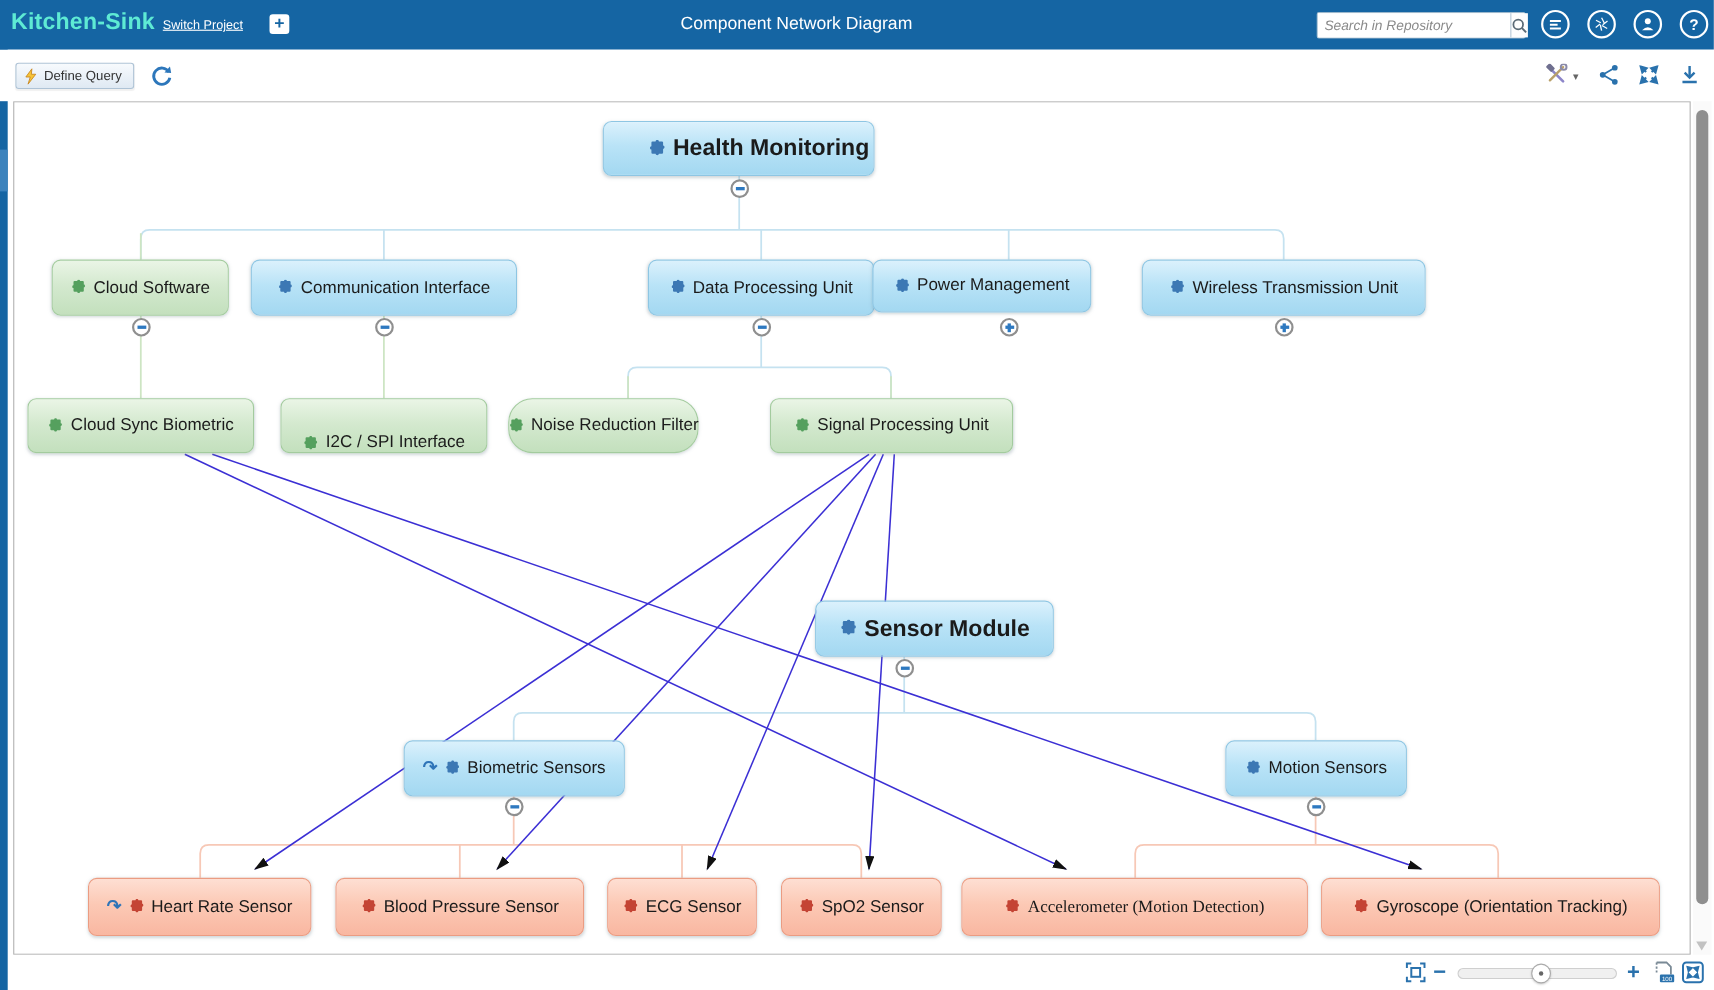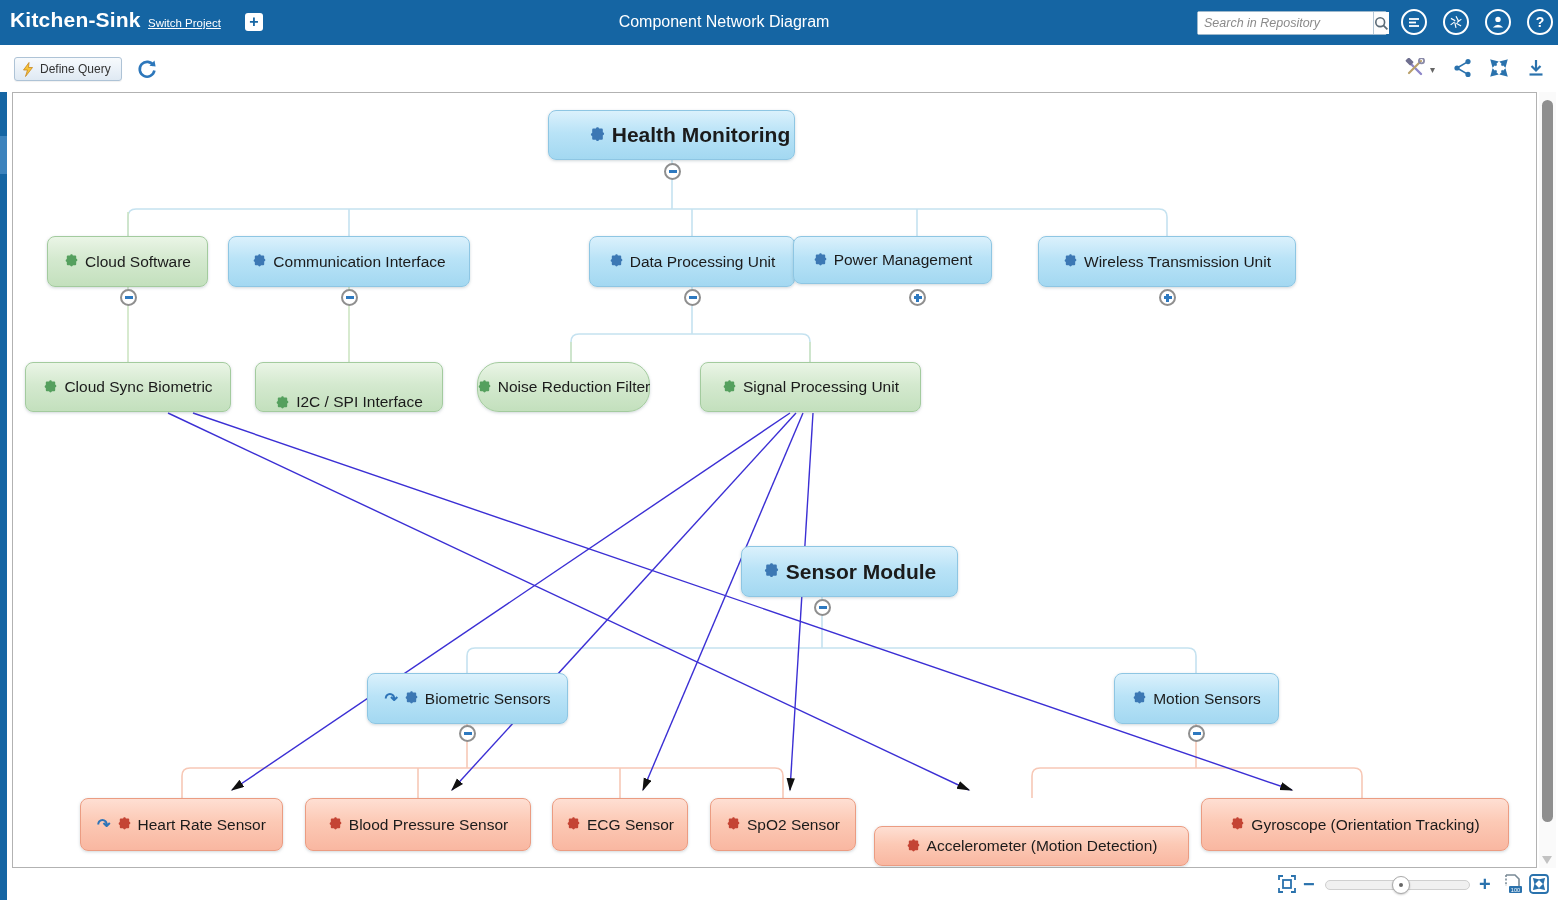--- a/index.html
+++ b/index.html
@@ -2,21 +2,21 @@
 <html><head>
 <meta charset="utf-8">
 <style>
   * { margin:0; padding:0; box-sizing:border-box; }
   html,body { width:1558px; height:900px; font-family:"Liberation Sans",sans-serif; background:#ffffff; overflow:hidden; }
 
   
   #header { position:absolute; left:0; top:0; width:1558px; height:45px; background:#1565a3; z-index:50; }
   #left-strip { position:absolute; left:0; top:0; width:7px; height:900px; background:#1565a3; z-index:40; }
   #left-tab { position:absolute; left:0; top:136px; width:7px; height:38px; background:#3c83bd; z-index:41; }
-  .project-name { position:absolute; left:10px; top:8px; color:#ffffff; font-size:21px; font-weight:bold; letter-spacing:0.2px; }
+  .project-name { position:absolute; left:10px; top:8px; color:#5eead4; font-size:21px; font-weight:bold; letter-spacing:0.2px; }
   .switch-link { position:absolute; left:148px; top:17px; color:#fff; font-size:11.5px; text-decoration:underline; cursor:pointer; }
   .add-btn { position:absolute; left:245px; top:13px; width:18px; height:18px; background:#fff; border-radius:3px; color:#1565a3; font-size:16px; font-weight:bold; line-height:17px; text-align:center; cursor:pointer; }
   .page-title { position:absolute; left:574px; top:13px; width:300px; text-align:center; color:#fff; font-size:16px; font-weight:normal; }
   .search-wrap { position:absolute; left:1197px; top:11px; width:190px; height:24px; background:#fff; border:1px solid #9db8cc; border-radius:2px; display:flex; }
   .search-wrap input { flex:1; border:none; outline:none; padding:0 6px; font-size:12.5px; font-style:italic; color:#555; font-family:"Liberation Sans",sans-serif; }
   .search-wrap input::placeholder { color:#8a8a8a; font-style:italic; }
   .search-btn { width:24px; border-left:1px solid #b5c7d6; display:flex; align-items:center; justify-content:center; cursor:pointer; background:#fdfdfd; }
   .hdr-circle { position:absolute; top:9px; width:26px; height:26px; border:2px solid #fff; border-radius:50%; display:flex; align-items:center; justify-content:center; cursor:pointer; color:#fff; }
   .hdr-circle svg { display:block; }
   .help-q { font-size:14px; font-weight:bold; color:#fff; }
@@ -290,21 +290,21 @@
 
 <div class="node green" style="left:255px;top:362px;width:188px;height:50px;align-items:flex-end;">
   <span class="puzzle">
       <svg width="15" height="15" viewBox="0 0 16 16">
         <path d="M4,1.5 h2.6 c0,-1.6 2.8,-1.6 2.8,0 H12 a1,1 0 0 1 1,1 V5 c1.6,0 1.6,2.8 0,2.8 V11 a1,1 0 0 1 -1,1 H9.4 c0,1.6 -2.8,1.6 -2.8,0 H4 a1,1 0 0 1 -1,-1 V8.4 c-1.6,0 -1.6,-2.8 0,-2.8 V2.5 a1,1 0 0 1 1,-1 z" fill="#55a05e"></path>
       </svg>
     </span>
   <span class="lbl">I2C / SPI Interface</span>
 </div>
 
-<div class="node green" style="left:477px;top:362px;width:173px;height:50px;border-radius:22px;">
+<div class="node green" style="left:462px;top:362px;width:173px;height:50px;border-radius:22px;">
   <span class="puzzle">
       <svg width="15" height="15" viewBox="0 0 16 16">
         <path d="M4,1.5 h2.6 c0,-1.6 2.8,-1.6 2.8,0 H12 a1,1 0 0 1 1,1 V5 c1.6,0 1.6,2.8 0,2.8 V11 a1,1 0 0 1 -1,1 H9.4 c0,1.6 -2.8,1.6 -2.8,0 H4 a1,1 0 0 1 -1,-1 V8.4 c-1.6,0 -1.6,-2.8 0,-2.8 V2.5 a1,1 0 0 1 1,-1 z" fill="#55a05e"></path>
       </svg>
     </span>
   <span class="lbl">Noise Reduction Filter</span>
 </div>
 
 <div class="node green" style="left:700px;top:362px;width:221px;height:50px;">
   <span class="puzzle">
@@ -373,21 +373,21 @@
 
 <div class="node red" style="left:710px;top:798px;width:146px;height:53px;">
   <span class="puzzle">
       <svg width="15" height="15" viewBox="0 0 16 16">
         <path d="M4,1.5 h2.6 c0,-1.6 2.8,-1.6 2.8,0 H12 a1,1 0 0 1 1,1 V5 c1.6,0 1.6,2.8 0,2.8 V11 a1,1 0 0 1 -1,1 H9.4 c0,1.6 -2.8,1.6 -2.8,0 H4 a1,1 0 0 1 -1,-1 V8.4 c-1.6,0 -1.6,-2.8 0,-2.8 V2.5 a1,1 0 0 1 1,-1 z" fill="#c44434"></path>
       </svg>
     </span>
   <span class="lbl">SpO2 Sensor</span>
 </div>
 
-<div class="node red" style="left:874px;top:826px;width:315px;height:40px;">
+<div class="node red" style="left:874px;top:798px;width:315px;height:53px;font-family:Liberation Serif, serif;">
   <span class="puzzle">
       <svg width="15" height="15" viewBox="0 0 16 16">
         <path d="M4,1.5 h2.6 c0,-1.6 2.8,-1.6 2.8,0 H12 a1,1 0 0 1 1,1 V5 c1.6,0 1.6,2.8 0,2.8 V11 a1,1 0 0 1 -1,1 H9.4 c0,1.6 -2.8,1.6 -2.8,0 H4 a1,1 0 0 1 -1,-1 V8.4 c-1.6,0 -1.6,-2.8 0,-2.8 V2.5 a1,1 0 0 1 1,-1 z" fill="#c44434"></path>
       </svg>
     </span>
   <span class="lbl">Accelerometer (Motion Detection)</span>
 </div>
 
 <div class="node red" style="left:1201px;top:798px;width:308px;height:53px;">
   <span class="puzzle">

